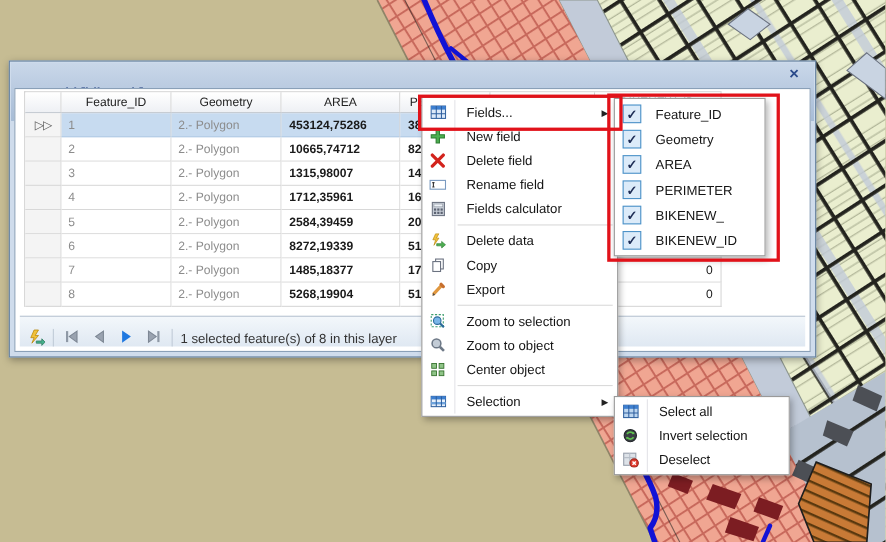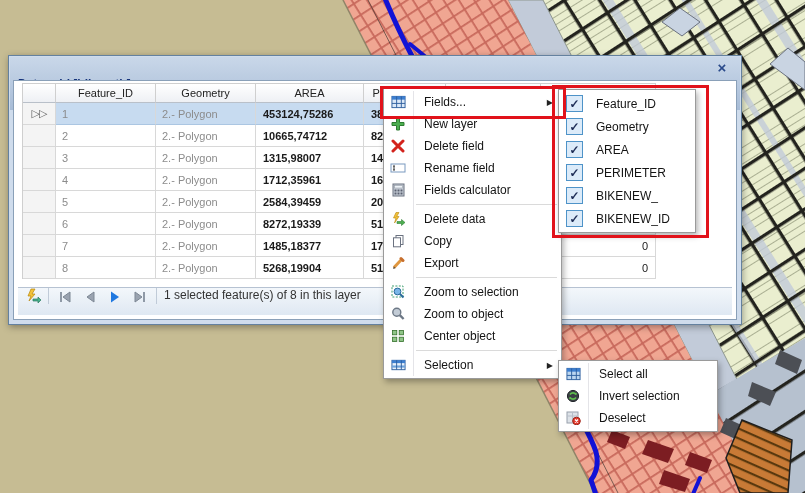--- a/index.html
+++ b/index.html
@@ -26,21 +26,21 @@
   .gbody>div{height:21px;border-right:1px solid #d8d8d8;border-bottom:1px solid #d8d8d8;background:#fff;
        font-size:11px;display:flex;align-items:center;white-space:nowrap;overflow:hidden;}
   .rowhdr{background:#f4f4f4 !important;justify-content:center;color:#5a5a5a;font-size:9px;letter-spacing:-1px;}
   .cid,.cgeo{color:#8c8c8c;padding-left:6px;}
   .cnum{color:#1a1a1a;padding-left:7px;font-weight:bold;}
   .cright{color:#1a1a1a;justify-content:flex-end;padding-right:7px;}
   .sel{background:#c7dbf0 !important;border-bottom:1px solid #abc6e2 !important;}
 
   
   .statusbar{position:absolute;left:4px;right:4px;bottom:4px;height:27px;border-top:1px solid #b6c2d2;
-       background:linear-gradient(#f3f7fb,#dfe8f2);display:flex;align-items:flex-start;gap:7px;padding:0 7px;}
+       background:linear-gradient(#f3f7fb,#dfe8f2);display:flex;align-items:flex-end;gap:7px;padding:0 7px;}
   .ssep{width:1px;height:16px;background:#c0cbd8;}
   .navbtn{display:flex;align-items:center;justify-content:center;width:18px;height:18px;cursor:default;}
   .stext{font-size:12px;color:#333;}
 
   
   .menu{position:absolute;background:#fff;border:1px solid #9a9a9a;box-shadow:2px 3px 6px rgba(0,0,0,.30);
        padding:2px 1px;font-size:12px;z-index:50;}
   .icolline{position:absolute;left:29px;top:2px;bottom:2px;width:1px;background:#e4e4e8;}
   .mi{display:flex;align-items:center;height:22px;position:relative;cursor:default;}
   .mic{width:26px;display:flex;justify-content:center;flex:none;}
@@ -266,21 +266,21 @@
     </span>
     <span class="mil">Fields...</span>
     <span class="marrow">▶</span>
   </div>
   <div class="mi">
     <span class="mic">
       <svg class="ic" width="14" height="14" viewBox="0 0 14 14">
             <polygon points="5.5,1 8.5,1 8.5,5.5 13,5.5 13,8.5 8.5,8.5 8.5,13 5.5,13 5.5,8.5 1,8.5 1,5.5 5.5,5.5" fill="#4caf50" stroke="#2e7d32"></polygon>
           </svg>
     </span>
-    <span class="mil">New layer</span>
+    <span class="mil">New field</span>
   </div>
   <div class="mi">
     <span class="mic">
       <svg class="ic" width="14" height="14" viewBox="0 0 14 14">
             <path d="M2,2 L12,12 M12,2 L2,12" stroke="#d3231c" stroke-width="3" stroke-linecap="round"></path>
           </svg>
     </span>
     <span class="mil">Delete field</span>
   </div>
   <div class="mi">

